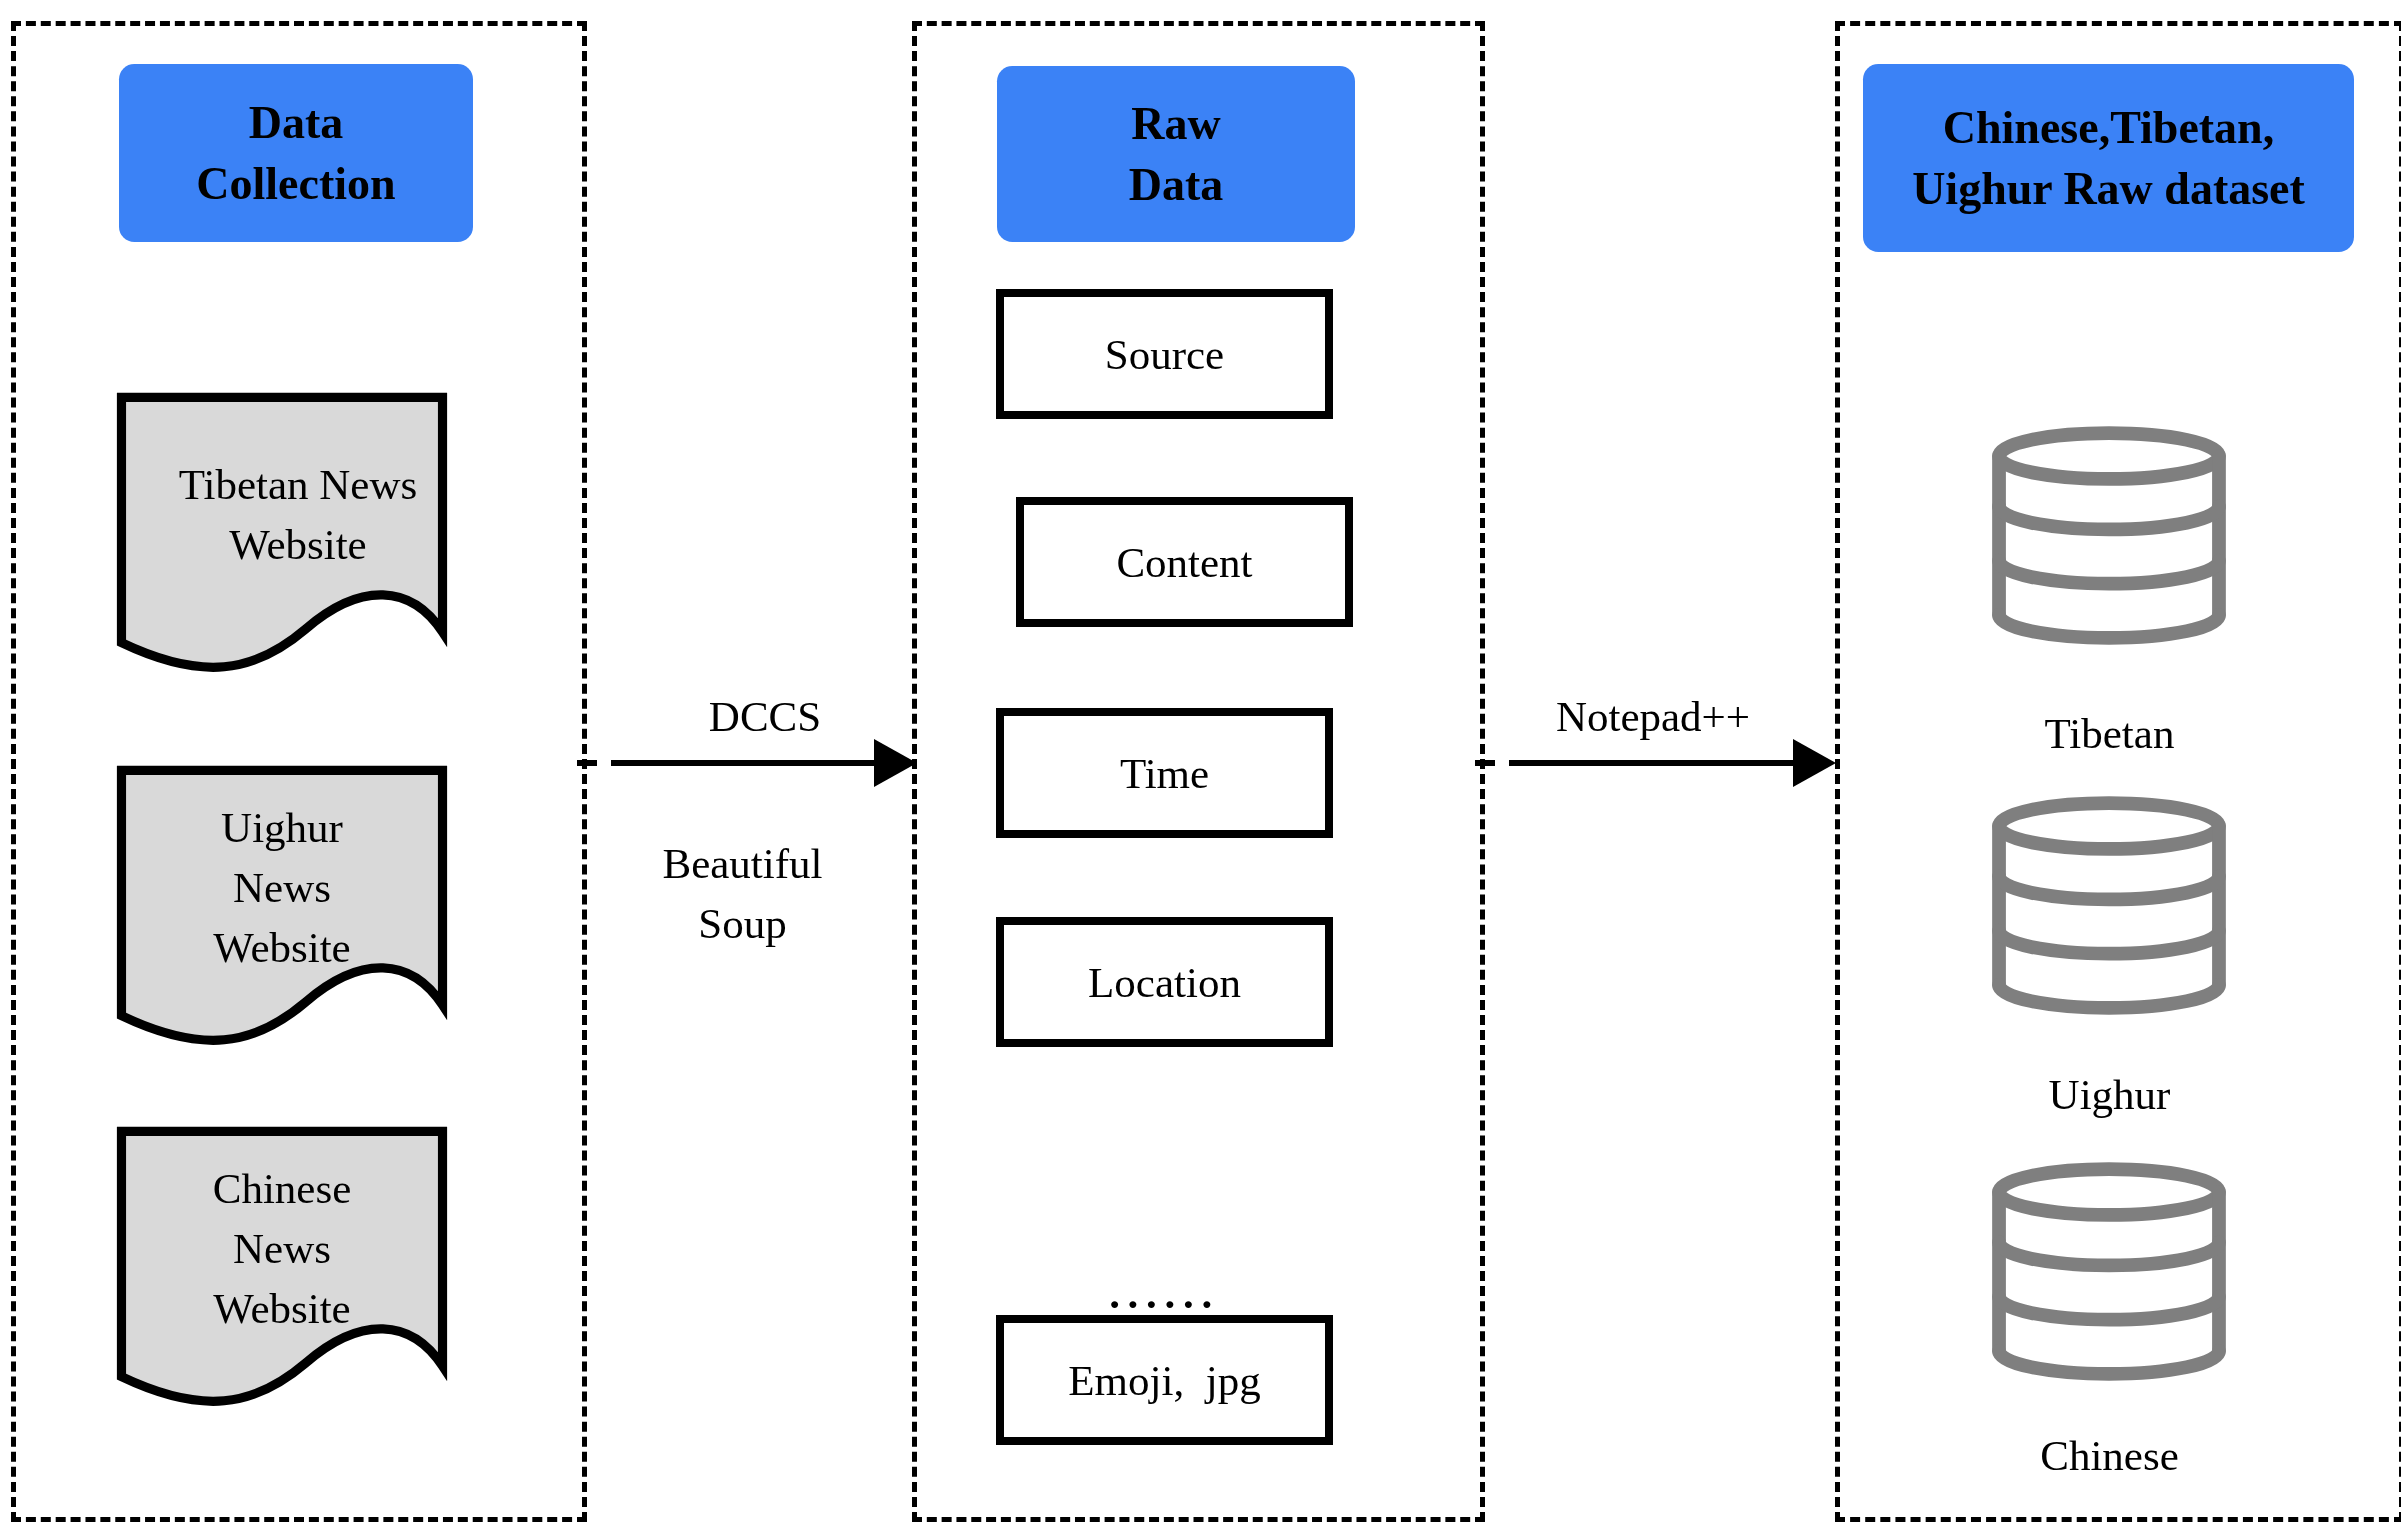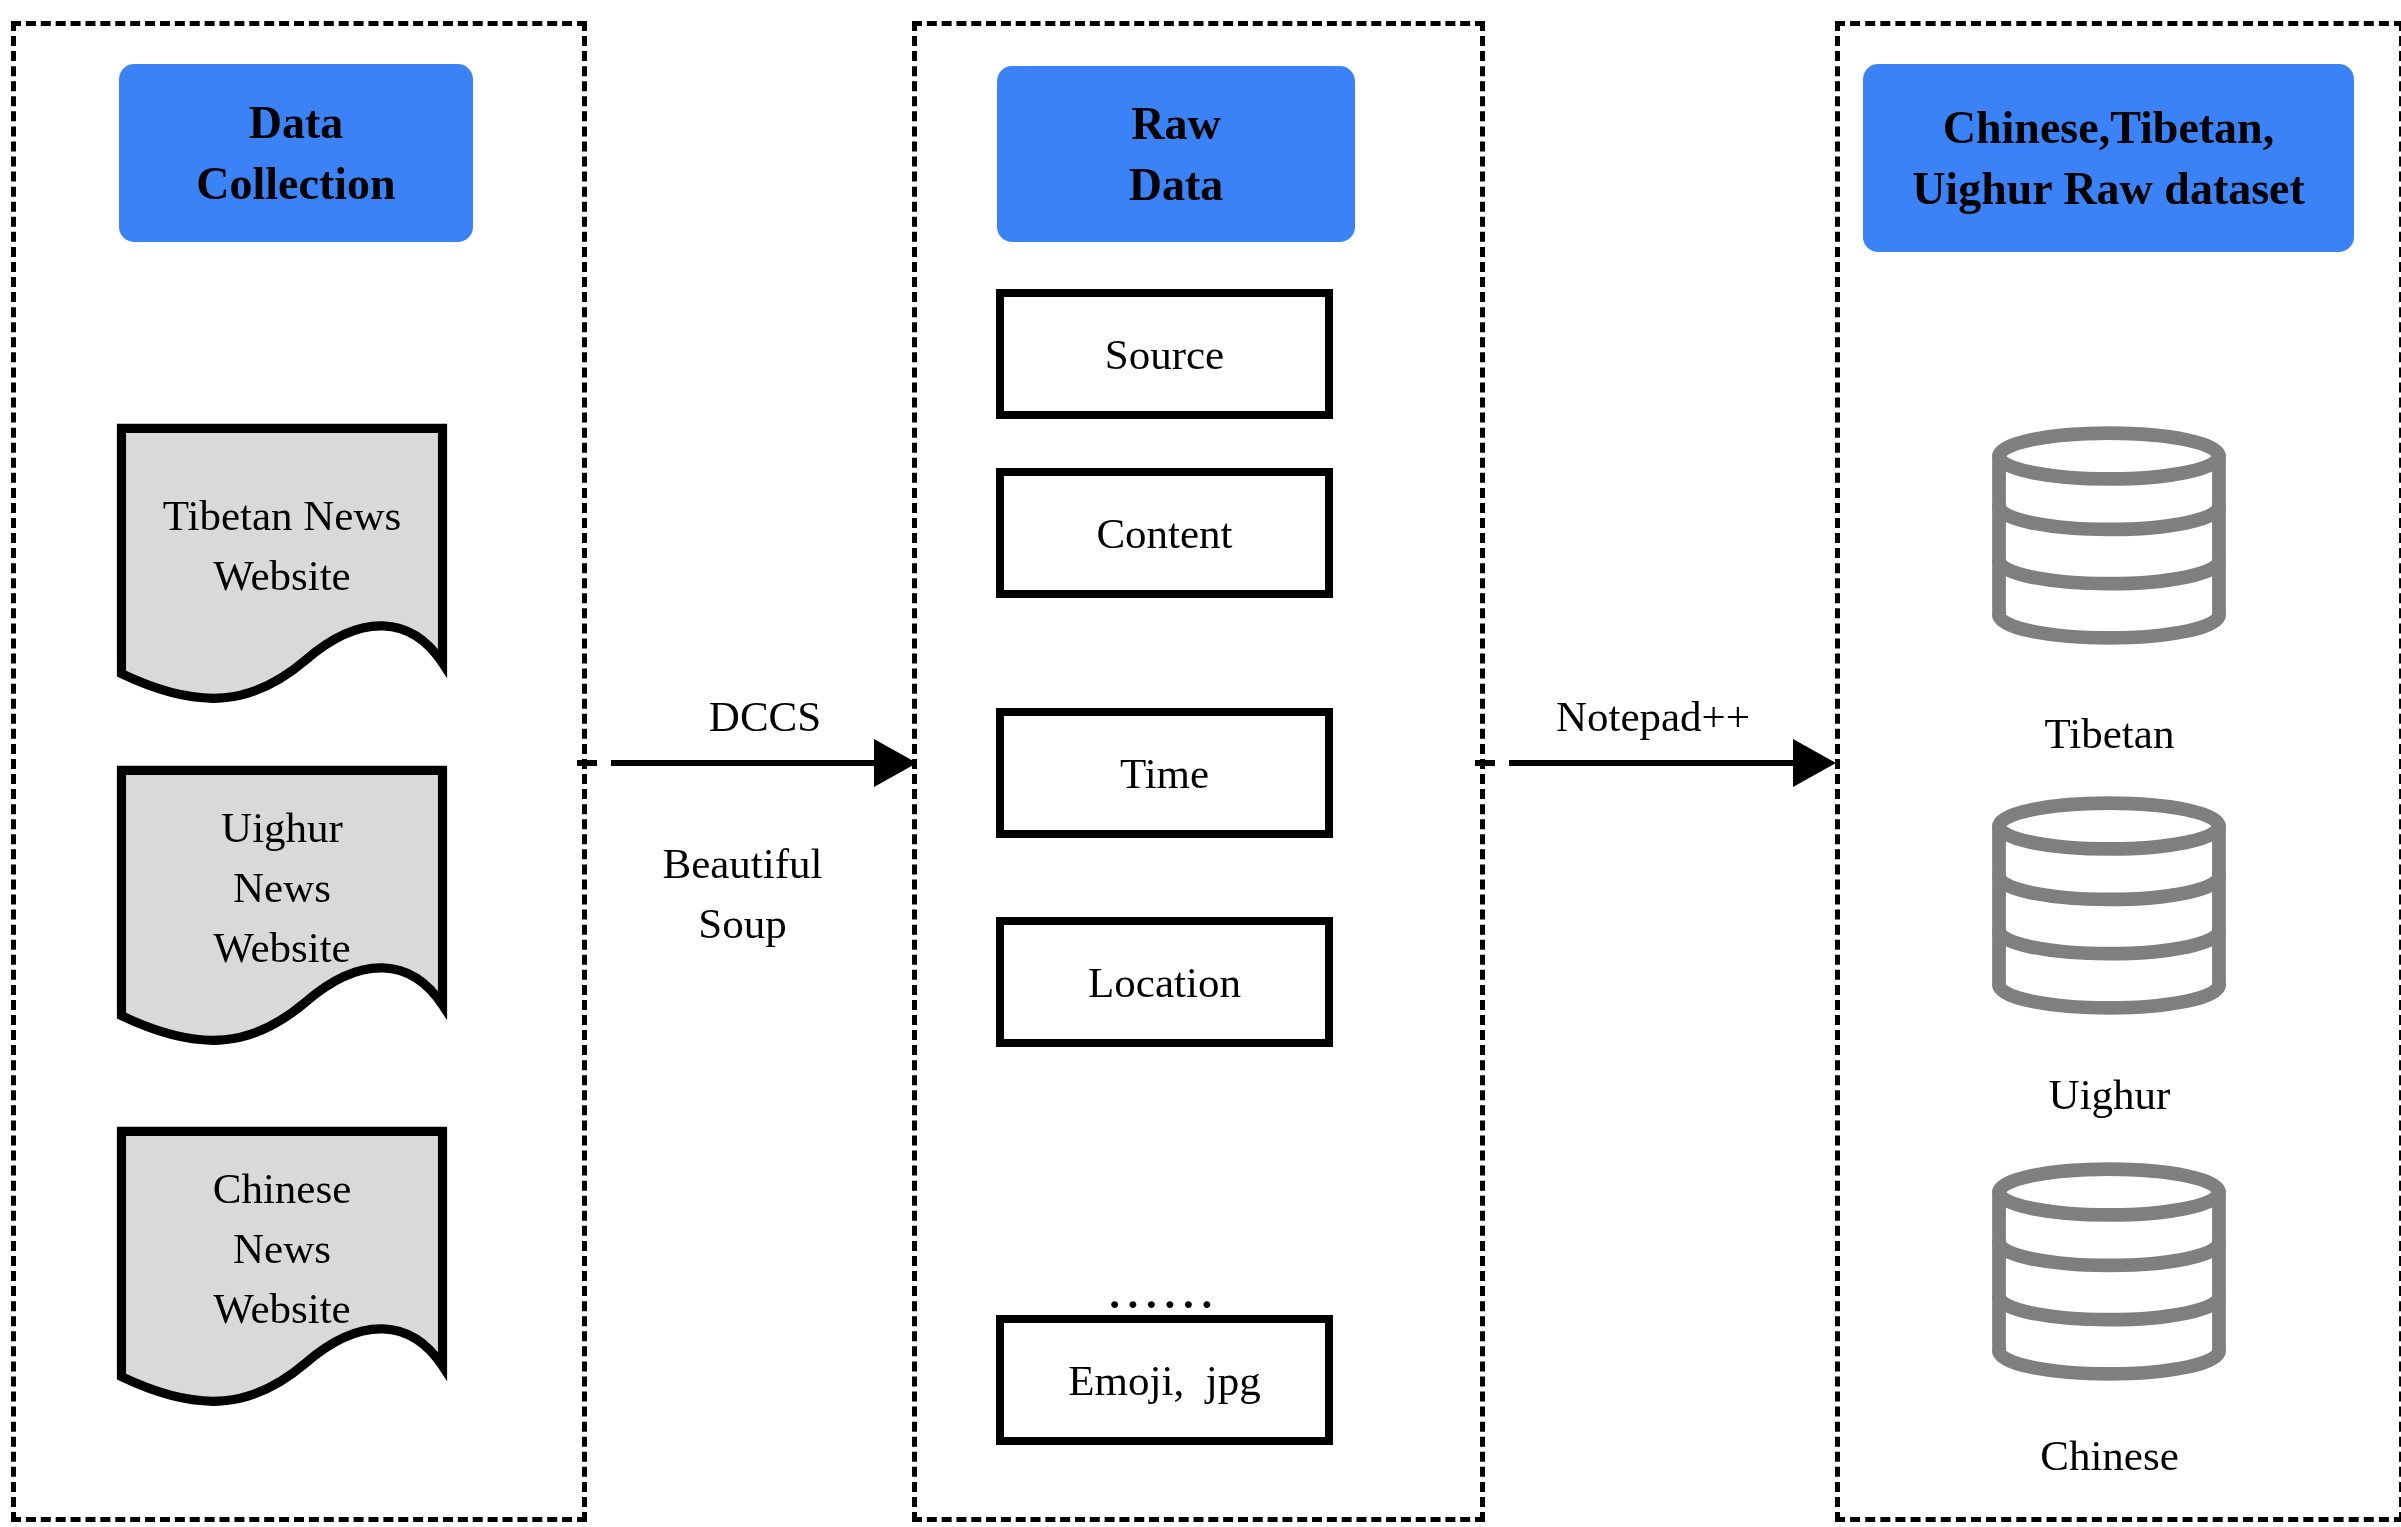--- a/index.html
+++ b/index.html
@@ -14,25 +14,25 @@
   .hdr{position:absolute;background:#3b82f6;border-radius:15.3px;display:flex;align-items:center;justify-content:center;
        text-align:center;font-weight:700;font-size:46px;line-height:61px;white-space:pre-line;}
   #hdr-collection{left:119px;top:64px;width:354px;height:178px;}
   #hdr-raw{left:997px;top:66px;width:358px;height:176px;}
   #hdr-dataset{left:1863px;top:64px;width:491px;height:188px;}
 
   .doc{position:absolute;left:116px;width:332px;height:292px;margin:0;}
   .doc svg{position:absolute;left:0;top:0;}
   .doc figcaption{position:absolute;left:0;top:0;right:0;bottom:47px;display:flex;align-items:center;justify-content:center;
        text-align:center;font-size:43px;line-height:60px;white-space:pre-line;}
-  #doc-tibetan{top:423px;} #doc-uighur{top:765px;} #doc-chinese{top:1126px;}
+  #doc-tibetan{top:392px;padding-left:32px;} #doc-uighur{top:765px;} #doc-chinese{top:1126px;}
 
   .fieldbox{position:absolute;left:996px;width:337px;height:130px;border:8.4px solid #000;background:#fff;
        display:flex;align-items:center;justify-content:center;font-size:43px;text-align:center;box-sizing:border-box;white-space:pre;}
-  #fb-title{top:289px;} #fb-content{top:468px;} #fb-time{top:708px;} #fb-location{top:917px;} #fb-source{top:1111px;} #fb-emoji{top:1315px;}
+  #fb-title{top:289px;} #fb-content{top:497px;margin-left:20px;} #fb-time{top:708px;} #fb-location{top:917px;} #fb-source{top:1111px;} #fb-emoji{top:1315px;}
 
   .dots{position:absolute;left:996px;top:1263px;width:337px;height:61px;display:flex;align-items:center;justify-content:center;
        font-size:43px;font-weight:700;letter-spacing:7.7px;}
 
   .cyl{position:absolute;left:1985px;width:248px;height:223px;}
   #cyl-tibetan{top:424px;} #cyl-uighur{top:794px;} #cyl-chinese{top:1160px;}
   .dblabel{position:absolute;left:1941px;width:337px;height:61px;display:flex;align-items:center;justify-content:center;
        font-size:43px;text-align:center;}
   #lbl-tibetan{top:703px;} #lbl-uighur{top:1064px;} #lbl-chinese{top:1425px;}
 

